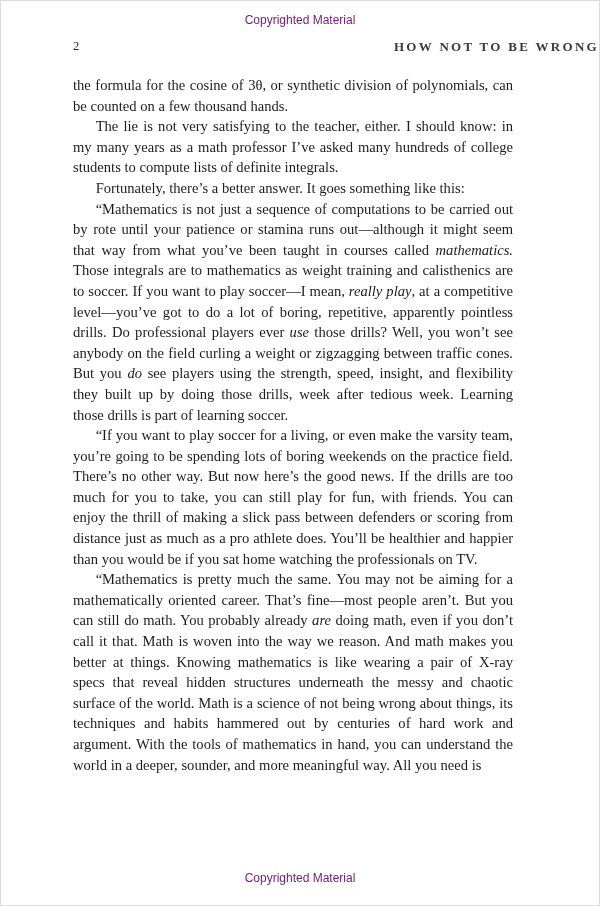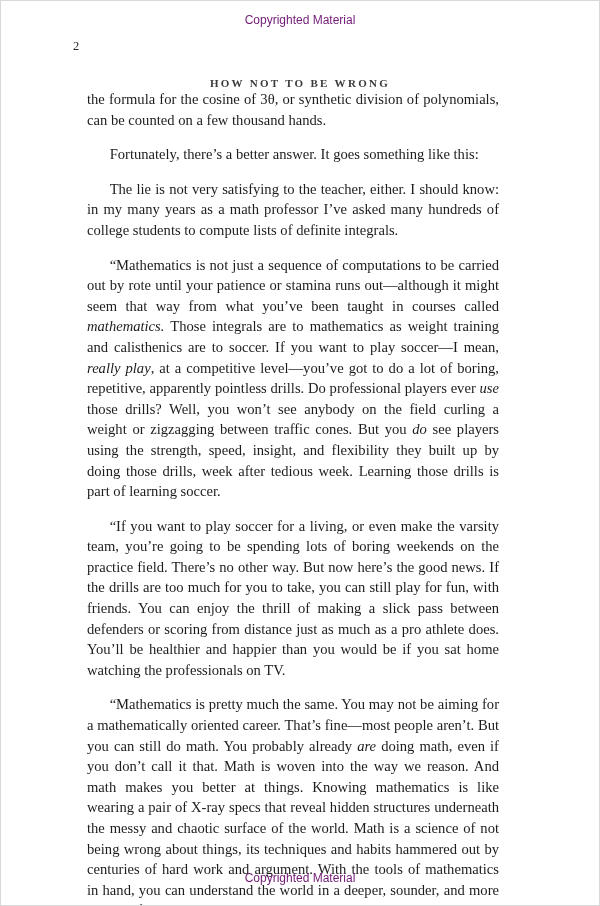--- a/index.html
+++ b/index.html
@@ -39,38 +39,37 @@
   .pagenum {
     position: absolute;
     left: 72px;
     top: 0;
     font-size: 12.5px;
     color: #2a2a2a;
   }
   .book-title {
     display: block;
     width: 100%;
-    text-align: center;
-    font-size: 11px;
+    text-align: right;
+    font-size: 13px;
     font-weight: bold;
     letter-spacing: 2.3px;
     color: #3a3a3a;
-    margin-top: 38px;
   }
   .body-text {
     position: absolute;
     top: 74px;
     left: 72px;
     right: 86px;
     font-size: 14.6px;
     line-height: 20.6px;
     text-align: justify;
   }
   .body-text p {
-    margin: 14px;
+    margin: 0;
     padding: 0;
   }
   .body-text p.indent {
     text-indent: 1.55em;
   }
   .body-text em {
   }
 </style>
 </head>
 <body>
@@ -79,22 +78,22 @@
 
   <div class="copyright top">Copyrighted Material</div>
 
   <div class="running-head">
     <span class="pagenum">2</span>
     <span class="book-title">HOW NOT TO BE WRONG</span>
   </div>
 
   <div class="body-text">
       <p class=""><span>the formula for the cosine of 3θ, or synthetic division of polynomials, can be counted on a few thousand hands.</span></p>
+      <p class="indent"><span>The lie is not very satisfying to the teacher, either. I should know: in my many years as a math professor I’ve asked many hundreds of college students to compute lists of definite integrals.</span></p>
       <p class="indent"><span>Fortunately, there’s a better answer. It goes something like this:</span></p>
-      <p class="indent"><span>The lie is not very satisfying to the teacher, either. I should know: in my many years as a math professor I’ve asked many hundreds of college students to compute lists of definite integrals.</span></p>
       <p class="indent"><span>“Mathematics is not just a sequence of computations to be carried out by rote until your patience or stamina runs out—although it might seem that way from what you’ve been taught in courses called </span><em>mathematics.</em><span> Those integrals are to mathematics as weight training and calisthenics are to soccer. If you want to play soccer—I mean, </span><em>really play</em><span>, at a competitive level—you’ve got to do a lot of boring, repetitive, apparently pointless drills. Do professional players ever </span><em>use</em><span> those drills? Well, you won’t see anybody on the field curling a weight or zigzagging between traffic cones. But you </span><em>do</em><span> see players using the strength, speed, insight, and flexibility they built up by doing those drills, week after tedious week. Learning those drills is part of learning soccer.</span></p>
       <p class="indent"><span>“If you want to play soccer for a living, or even make the varsity team, you’re going to be spending lots of boring weekends on the practice field. There’s no other way. But now here’s the good news. If the drills are too much for you to take, you can still play for fun, with friends. You can enjoy the thrill of making a slick pass between defenders or scoring from distance just as much as a pro athlete does. You’ll be healthier and happier than you would be if you sat home watching the professionals on TV.</span></p>
       <p class="indent"><span>“Mathematics is pretty much the same. You may not be aiming for a mathematically oriented career. That’s fine—most people aren’t. But you can still do math. You probably already </span><em>are</em><span> doing math, even if you don’t call it that. Math is woven into the way we reason. And math makes you better at things. Knowing mathematics is like wearing a pair of X-ray specs that reveal hidden structures underneath the messy and chaotic surface of the world. Math is a science of not being wrong about things, its techniques and habits hammered out by centuries of hard work and argument. With the tools of mathematics in hand, you can understand the world in a deeper, sounder, and more meaningful way. All you need is</span></p>
     </div>
 
   <div class="copyright bottom">Copyrighted Material</div>
 
 </div>
 
 </body></html>

